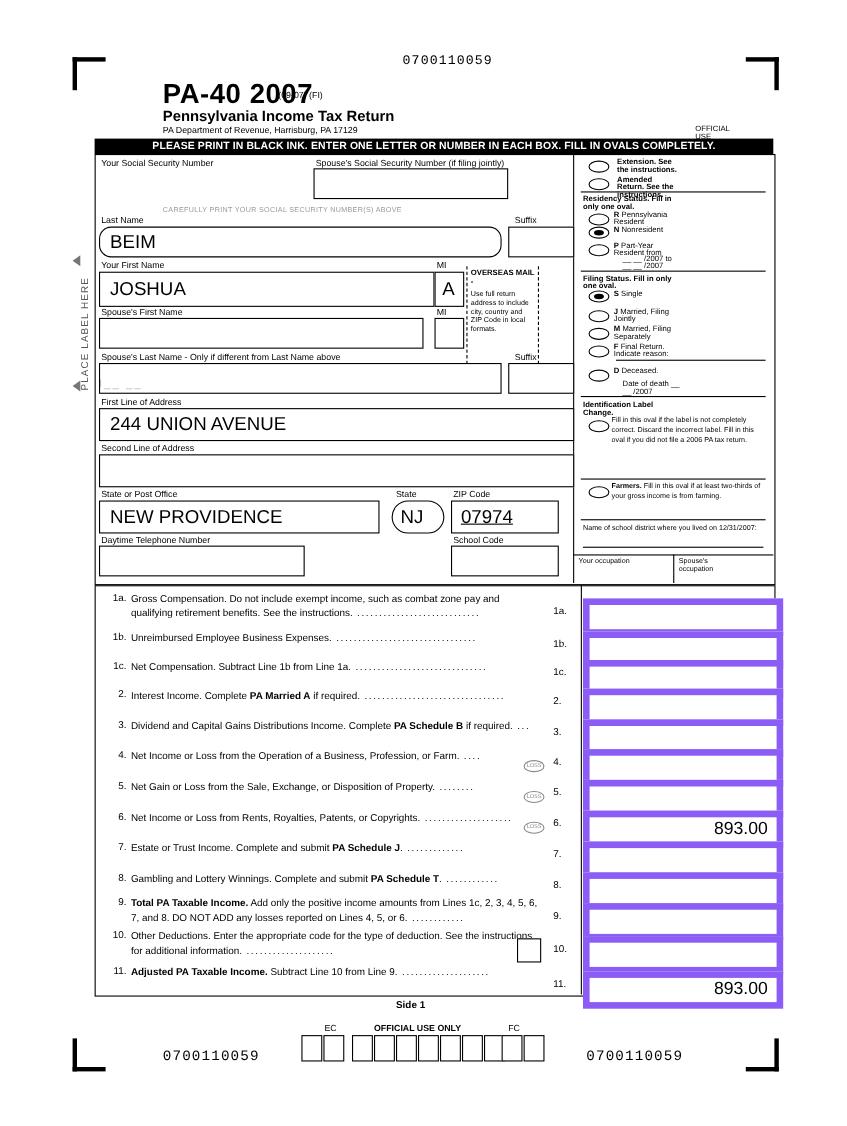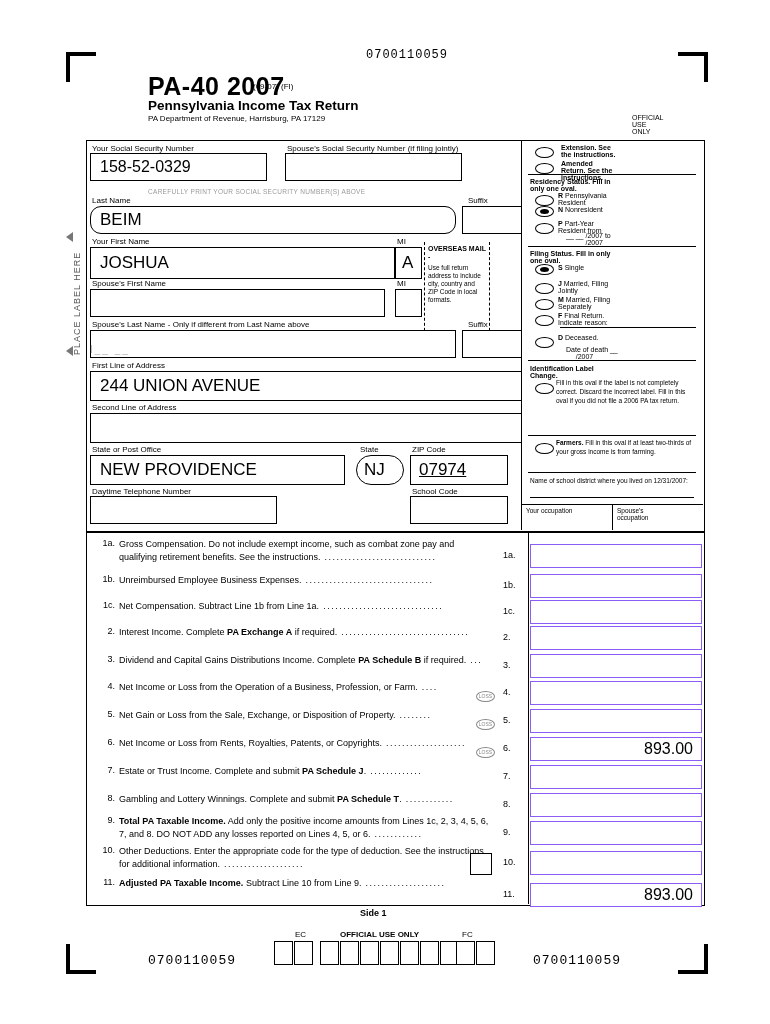--- a/index.html
+++ b/index.html
@@ -33,21 +33,21 @@
   .oval{border:1px solid #000;border-radius:50%;width:17px;height:9px;background:#fff;display:inline-block;}
   .oval-dot{width:17px;height:9px;border:1px solid #000;border-radius:50%;background:#fff;position:relative;}
   .oval-dot:after{content:"";position:absolute;left:4px;top:2px;width:9px;height:5px;border-radius:50%;background:#000;}
 
   .line{background:#000;position:absolute;}
   .hr{height:1px;}
   .vr{width:1px;}
 
   .lineitem{font-size:9px;}
   .dots{letter-spacing:1.5px;}
-  .amtbox{border:1px solid #8b5cf6;background:#fff;}
+  .amtbox{border:6px solid #8b5cf6;background:#fff;}
   .amt{font-size:16px;text-align:right;padding-right:8px;}
 
   .rotated{transform:rotate(-90deg);transform-origin:left top;font-size:9px;letter-spacing:1px;color:#555;white-space:nowrap;}
   .grey{color:#9a9a9a;}
   .greyline{color:#b5b5b5;}
 
   .ecbox{border:1px solid #000;width:17px;height:22px;display:inline-block;margin-right:1px;background:#fff;}
   .arrow-l{width:0;height:0;border-top:5px solid transparent;border-bottom:5px solid transparent;border-right:7px solid #777;}
   .loss{width:17px;height:9px;border:1px solid #888;border-radius:50%;font-size:5px;color:#888;text-align:center;line-height:9px;}
 </style>
@@ -62,39 +62,37 @@
   <div class="mark br abs" style="left:678px;top:944px;"></div>
 
   <div class="bc" style="left:366px;top:48px;font-size:12px;">0700110059</div>
 
   <div class="abs title-pa" style="left:148px;top:72px;">PA-40 2007</div>
   <div class="abs small" style="left:253px;top:82px;">(09-07) (FI)</div>
   <div class="abs title-sub" style="left:148px;top:98px;">Pennsylvania Income Tax Return</div>
   <div class="abs title-dept" style="left:148px;top:114px;">PA Department of Revenue, Harrisburg, PA 17129</div>
   <div class="abs xsmall" style="left:632px;top:114px;">OFFICIAL USE ONLY</div>
 
+  <div class="abs blackbar" style="left:86px;top:126px;width:617px;height:14px;line-height:14px;">PLEASE PRINT IN BLACK INK. ENTER ONE LETTER OR NUMBER IN EACH BOX. FILL IN OVALS COMPLETELY.</div>
 
   <div class="abs box" style="left:86px;top:140px;width:617px;height:390px;"></div>
 
   <div class="abs line vr" style="left:521px;top:140px;height:390px;"></div>
 
   <div class="abs" style="left:72px;top:355px;">
     <div class="rotated">PLACE LABEL HERE</div>
   </div>
   <div class="abs" style="left:66px;top:232px;">
       <div class="arrow-l"></div>
     </div>
   <div class="abs" style="left:66px;top:346px;">
       <div class="arrow-l"></div>
     </div>
 
   <div class="abs fieldlbl" style="left:92px;top:144px;">Your Social Security Number</div>
-  <div class="abs field" style="left:90px;top:153px;width:175px;height:26px;">
-    <div class="val" style="padding:4px 0 0 9px;">158-52-0329</div>
-  </div>
   <div class="abs fieldlbl" style="left:287px;top:144px;">Spouse's Social Security Number (if filing jointly)</div>
   <div class="abs field" style="left:285px;top:153px;width:175px;height:26px;">
     <div class="val" style="padding:4px 0 0 9px;"></div>
   </div>
   <div class="abs tiny grey" style="left:148px;top:188px;letter-spacing:0.3px;">CAREFULLY PRINT YOUR SOCIAL SECURITY NUMBER(S) ABOVE</div>
 
   <div class="abs fieldlbl" style="left:92px;top:196px;">Last Name</div>
   <div class="abs fieldlbl" style="left:468px;top:196px;">Suffix</div>
   <div class="abs field" style="left:90px;top:206px;width:364px;height:26px;border-radius:11px;">
     <div class="valbig" style="padding:3px 0 0 9px;">BEIM</div>
@@ -234,21 +232,21 @@
       <div class="abs amtbox" style="left: 530px; top: 574px; width: 170px; height: 22px;">
         <div class="amt" style="padding-top: 2px;"></div>
       </div>
       <div class="abs lineitem" style="left: 93px; top: 600px; text-align: right; width: 22px;">1c.</div>
       <div class="abs lineitem" style="left: 119px; top: 600px; width: 370px; line-height: 13px;">Net Compensation. Subtract Line 1b from Line 1a.<span class="dots"> ..............................</span></div>
       <div class="abs lineitem" style="left: 503px; top: 606px;">1c.</div>
       <div class="abs amtbox" style="left: 530px; top: 600px; width: 170px; height: 22px;">
         <div class="amt" style="padding-top: 2px;"></div>
       </div>
       <div class="abs lineitem" style="left: 93px; top: 626px; text-align: right; width: 22px;">2.</div>
-      <div class="abs lineitem" style="left: 119px; top: 626px; width: 370px; line-height: 13px;">Interest Income. Complete <b>PA Exchange A</b> if required.<span class="dots"> ................................</span></div>
+      <div class="abs lineitem" style="left: 119px; top: 626px; width: 370px; line-height: 13px;">Interest Income. Complete <b>PA Married A</b> if required.<span class="dots"> ................................</span></div>
       <div class="abs lineitem" style="left: 503px; top: 632px;">2.</div>
       <div class="abs amtbox" style="left: 530px; top: 626px; width: 170px; height: 22px;">
         <div class="amt" style="padding-top: 2px;"></div>
       </div>
       <div class="abs lineitem" style="left: 93px; top: 654px; text-align: right; width: 22px;">3.</div>
       <div class="abs lineitem" style="left: 119px; top: 654px; width: 370px; line-height: 13px;">Dividend and Capital Gains Distributions Income. Complete <b>PA Schedule B</b> if required.<span class="dots"> ...</span></div>
       <div class="abs lineitem" style="left: 503px; top: 660px;">3.</div>
       <div class="abs amtbox" style="left: 530px; top: 654px; width: 170px; height: 22px;">
         <div class="amt" style="padding-top: 2px;"></div>
       </div>

